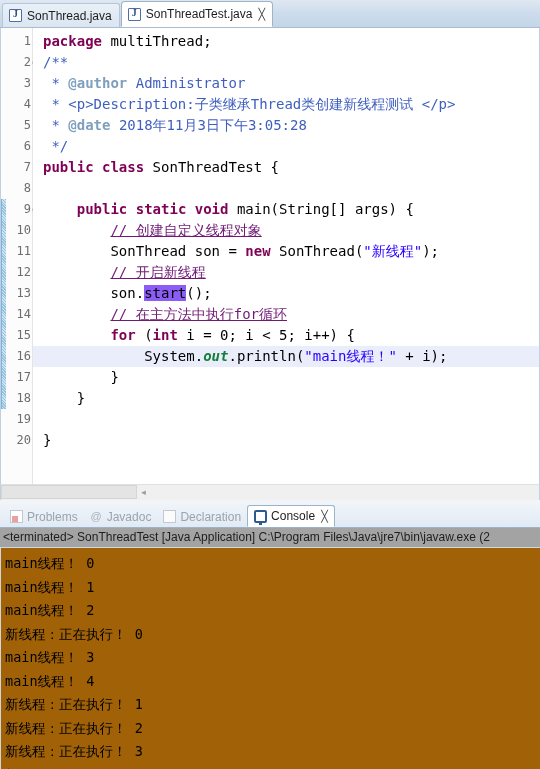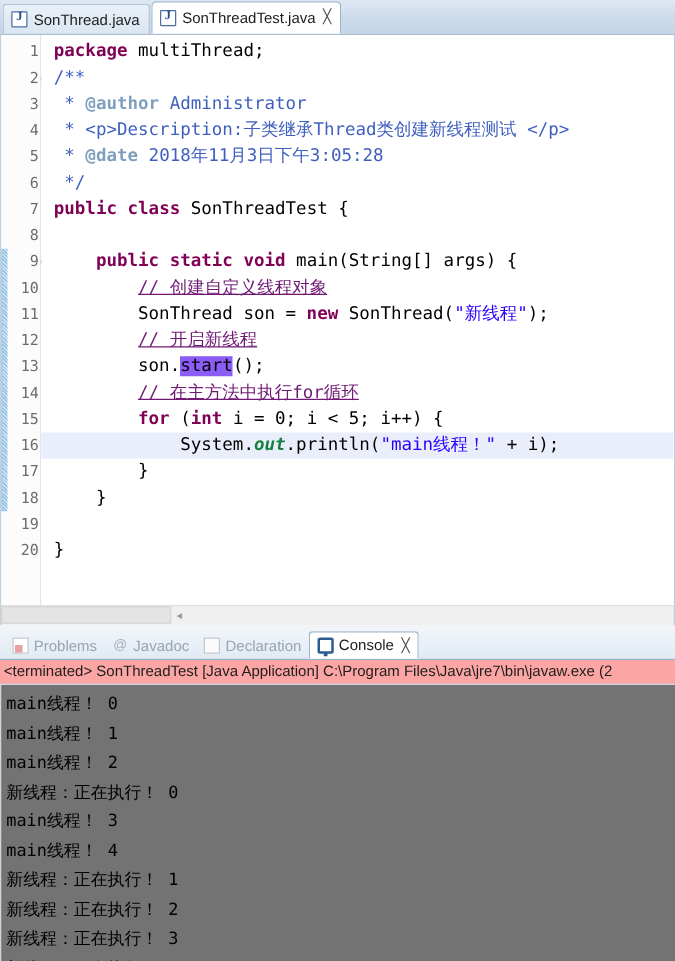--- a/index.html
+++ b/index.html
@@ -288,32 +288,32 @@
   }
   .ptab-close {
     margin-left: 6px;
     font-size: 11px;
     color: #4a4a4a;
   }
 
   .console-header {
     height: 20px;
     line-height: 19px;
-    background: #fca5a5;
+    background: #a3a3a3;
     font-size: 12px;
     color: #1d1d1d;
     padding-left: 3px;
     border-bottom: 1px solid #d0d7de;
     white-space: nowrap;
     overflow: hidden;
     box-sizing: border-box;
   }
 
   .console-body {
-    background: #737373;
+    background: #a16207;
     padding: 4px 0 0 4px;
     font-family: "DejaVu Sans Mono", monospace;
     font-size: 13.5px;
     color: #000000;
     height: 222px;
     box-sizing: border-box;
     overflow: hidden;
     border-left: 1px solid #ced6de;
   }
   .oline {

